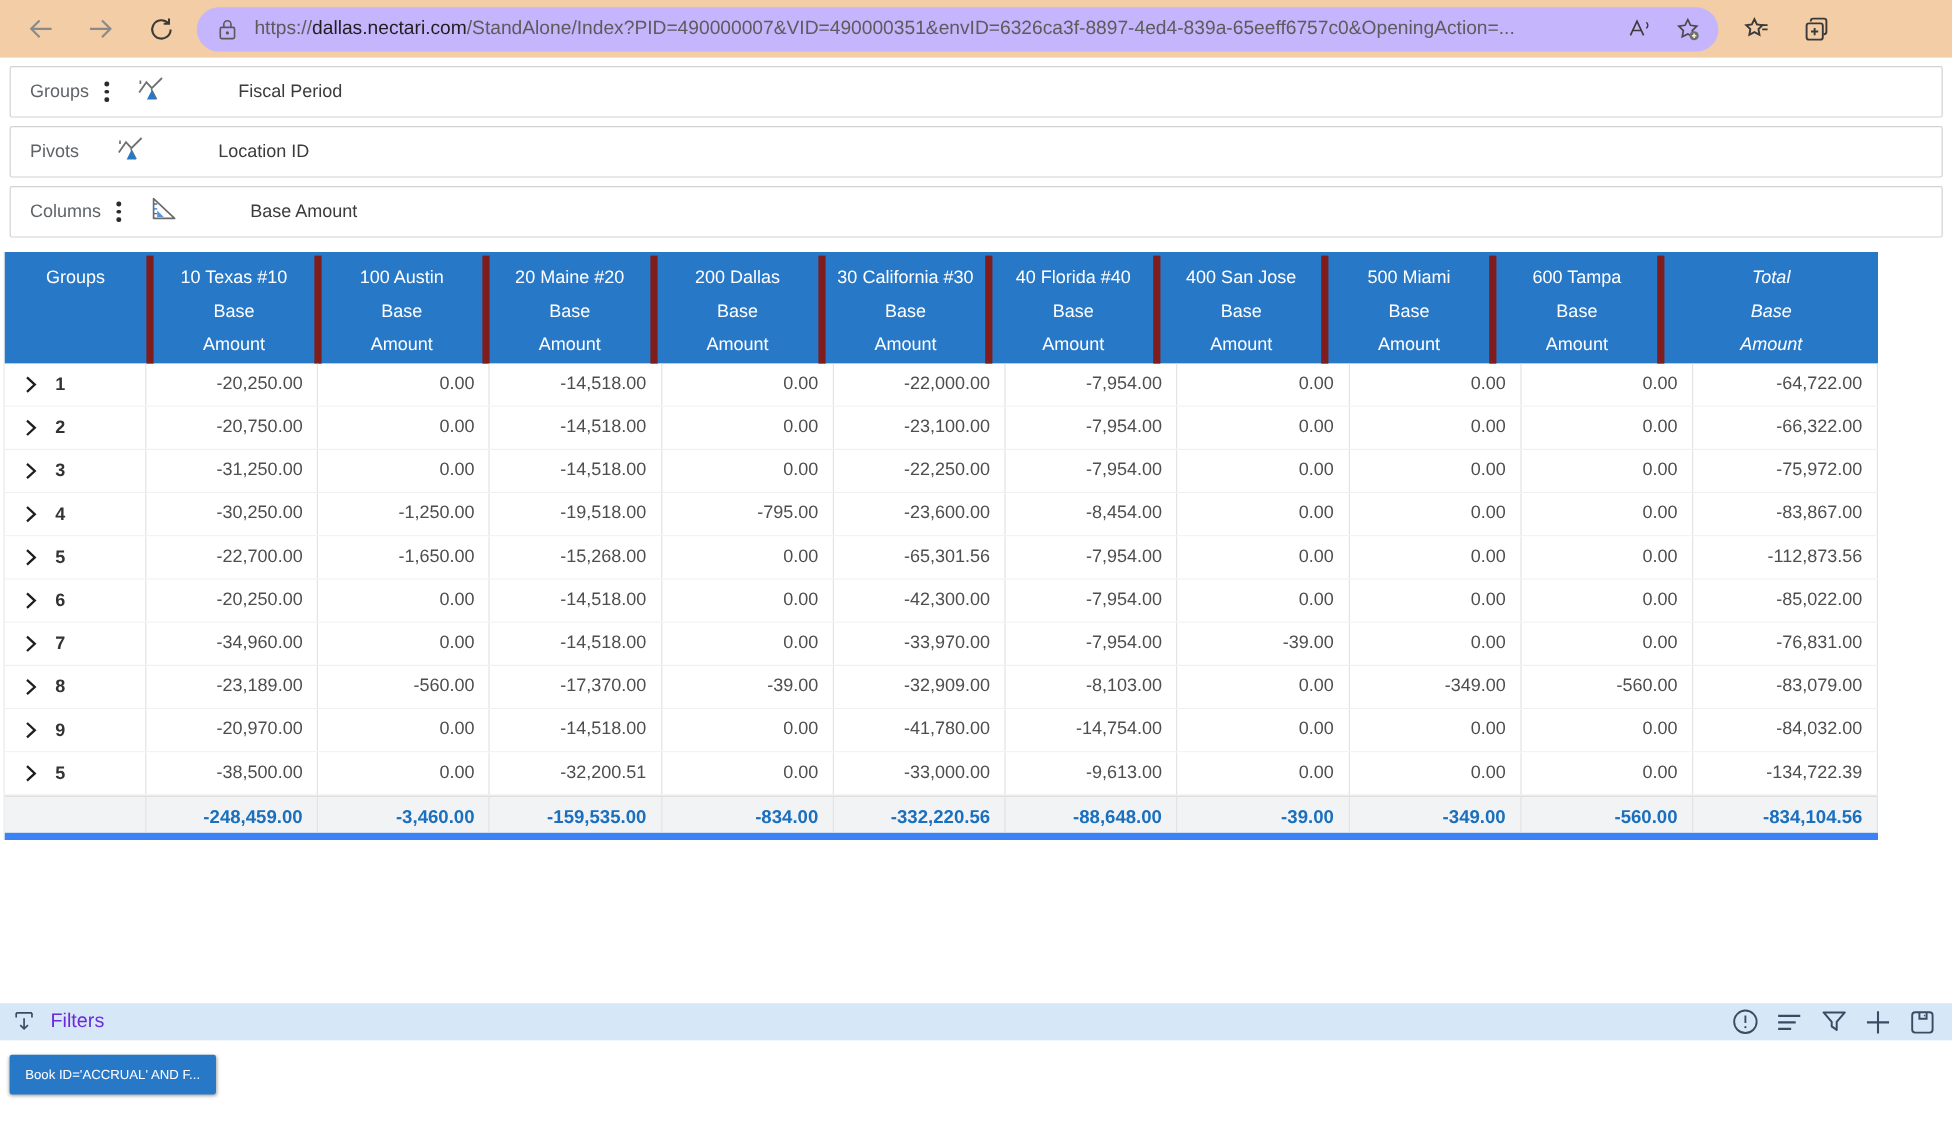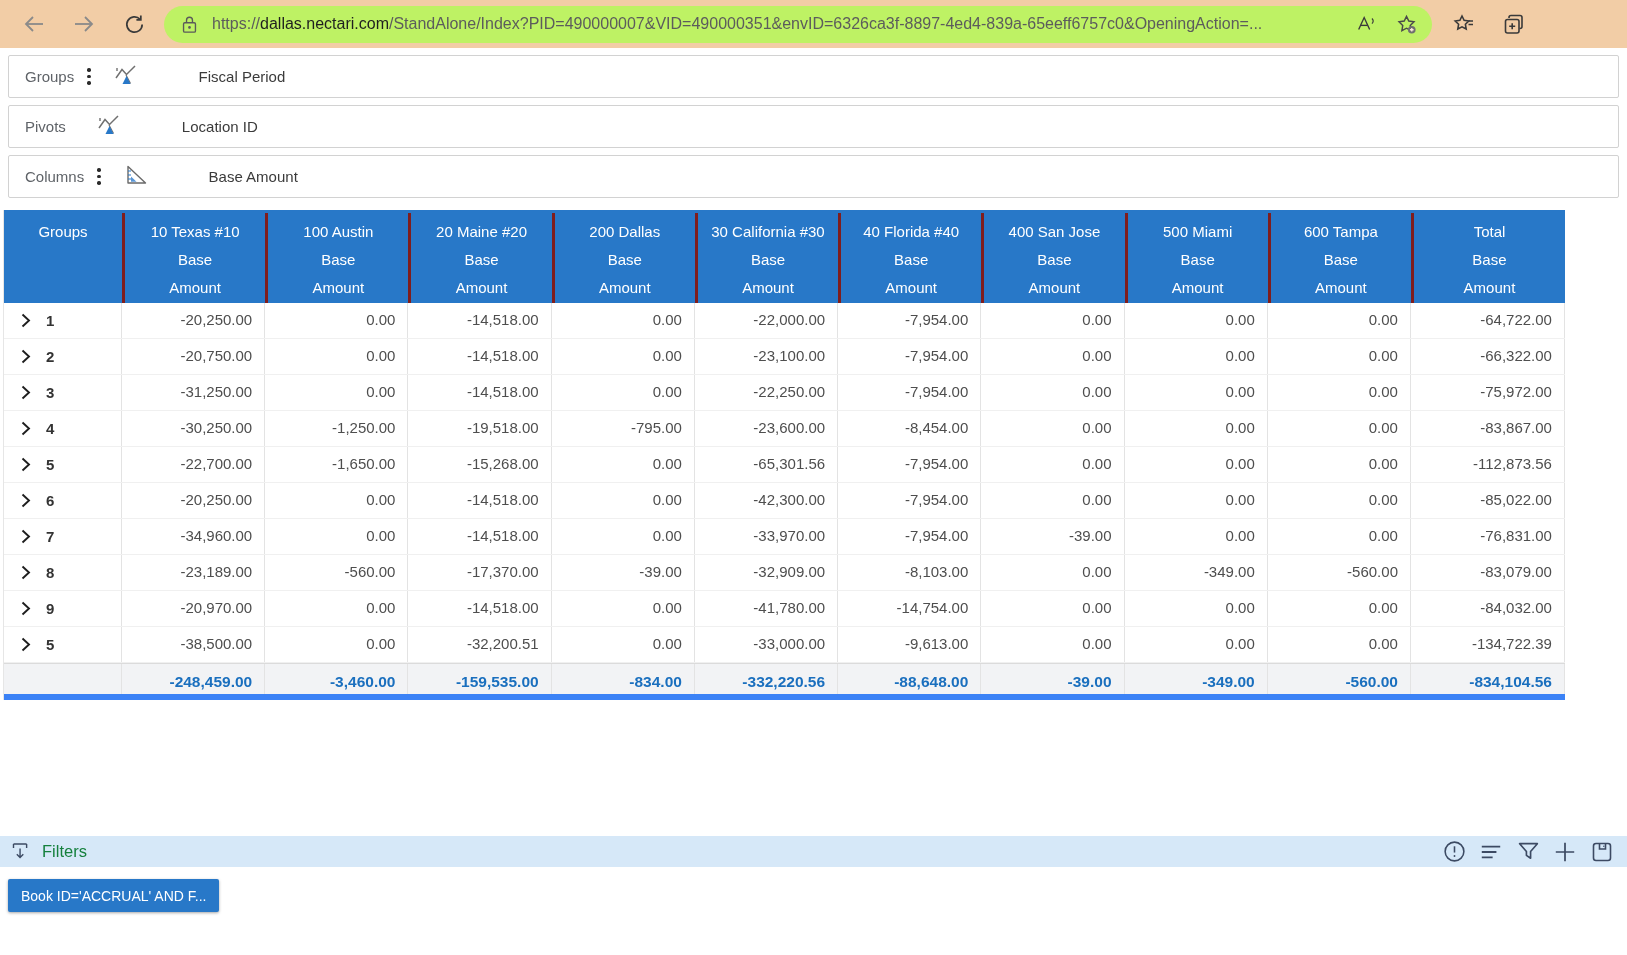--- a/index.html
+++ b/index.html
@@ -6,21 +6,21 @@
   html,body { margin:0; padding:0; }
   body {
     width:1627px; height:955px; overflow:hidden; position:relative;
     background:#fff; font-family:"Liberation Sans", sans-serif;
   }
   
   .chrome { height:48px; background:#F2CDA6; display:flex; align-items:center; padding:0 20px 0 22px; }
   .nav-ic { width:24px; height:24px; flex:none; display:flex; align-items:center; justify-content:center; cursor:pointer; }
   .nav-ic + .nav-ic { margin-left:26px; }
   .url-pill {
-    flex:none; width:1268px; height:37px; margin-left:18px; background:#bef264;
+    flex:none; width:1268px; height:37px; margin-left:18px; background:#c4b5fd;
     border-radius:19px; display:flex; align-items:center; padding:0 14px 0 16px;
   }
   .url-text { flex:1; font-size:16px; white-space:nowrap; overflow:hidden; margin-left:14px; color:#5c5c5c; }
   .url-text .dom { color:#1f1f1f; }
   .pill-right { display:flex; align-items:center; margin-left:10px; }
   .pill-right .nav-ic + .nav-ic { margin-left:16px; }
   .after-pill { display:flex; align-items:center; margin-left:20px; }
   .after-pill .nav-ic + .nav-ic { margin-left:26px; }
 
   
@@ -32,25 +32,25 @@
   .kebab { margin-left:13px; display:flex; flex-direction:column; gap:3px; cursor:pointer; }
   .kebab i { width:3.4px; height:3.4px; background:#2b2b2b; border-radius:50%; display:block; }
   .bar .field-chip { display:flex; align-items:center; margin-left:22px; cursor:grab;gap:48px; }
   .bar .field-chip.no-kebab { margin-left:30px; }
   .field-name { color:#3B3B3B; font-size:15px; margin-left:12px; }
 
   
   .grid { margin:12px 0 0 3px; width:1562px; border-left:1px solid #E6E6E6; }
   .grid-header { display:flex; background:#2878C8; padding-top:3px; }
   .h-cell { color:#fff; font-size:15px; text-align:center; padding-top:5px; height:90px; cursor:pointer; }
-  .h-cell + .h-cell { border-left:3px solid #7f1d1d; }
+  .h-cell + .h-cell { border-left:6px solid #7f1d1d; }
   .h-line { display:block; line-height:28px; height:28px; }
   .h-groups { width:118px; flex:none; }
   .h-col { flex:1 1 0; min-width:0; }
-  .h-col.total { flex:none; width:154px; }
+  .h-col.total { flex:none; width:184px;font-style:italic; }
 
   .g-row { display:flex; height:36px; border-bottom:1px solid #F0F0F0; background:#fff; }
   .c-group {
     width:118px; flex:none; display:flex; align-items:center; padding-left:17px;
     font-weight:bold; color:#333; font-size:15px; border-right:1px solid #E3E3E3;
   }
   .c-group .chev { margin-right:15px; display:flex; align-items:center; cursor:pointer; }
   .c-val {
     flex:1 1 0; min-width:0; text-align:right; padding-right:12px; line-height:34px;
     color:#4E4E4E; font-size:15px; border-right:1px solid #E3E3E3;
@@ -59,28 +59,28 @@
 
   .t-row { display:flex; height:37px; background:#F2F3F5; border-top:1px solid #DBDBDB; border-bottom:6px solid #3b82f6; }
   .t-group { width:118px; flex:none; border-right:1px solid #E3E3E3; }
   .t-row .c-val { font-weight:bold; color:#1A6FBE; font-size:15.5px; line-height:35px; }
 
   
   .filters-bar {
     position:absolute; left:0; right:0; top:836px; height:31px; background:#D6E8F8;
     display:flex; align-items:center; padding:0 12px 0 10px;
   }
-  .filters-label { font-size:16.5px; color:#15803d; margin-left:11px; }
+  .filters-label { font-size:16.5px; color:#6d28d9; margin-left:11px; }
   .filters-icons { margin-left:auto; display:flex; align-items:center; }
   .filters-icons .f-ic { width:26px; height:26px; display:flex; align-items:center; justify-content:center; cursor:pointer; }
   .filters-icons .f-ic + .f-ic { margin-left:11px; }
 
   .filter-chip {
     position:absolute; left:8px; top:879px; height:33px; background:#2878C8; color:#fff;
-    font-size:14px; display:inline-flex; align-items:center; padding:14px 13px; border-radius:2px;
+    font-size:11px; display:inline-flex; align-items:center; padding:14px 13px; border-radius:2px;
     box-shadow:0 1px 3px rgba(0,0,0,0.35); cursor:pointer; white-space:nowrap;
   }
 </style>
 </head>
 <body>
 
 <div class="chrome">
   <span class="nav-ic">
     <svg width="24" height="24" viewBox="0 0 24 24" fill="none" stroke="#8a8a8a" stroke-width="1.8">
       <path d="M21 12H4"></path>

